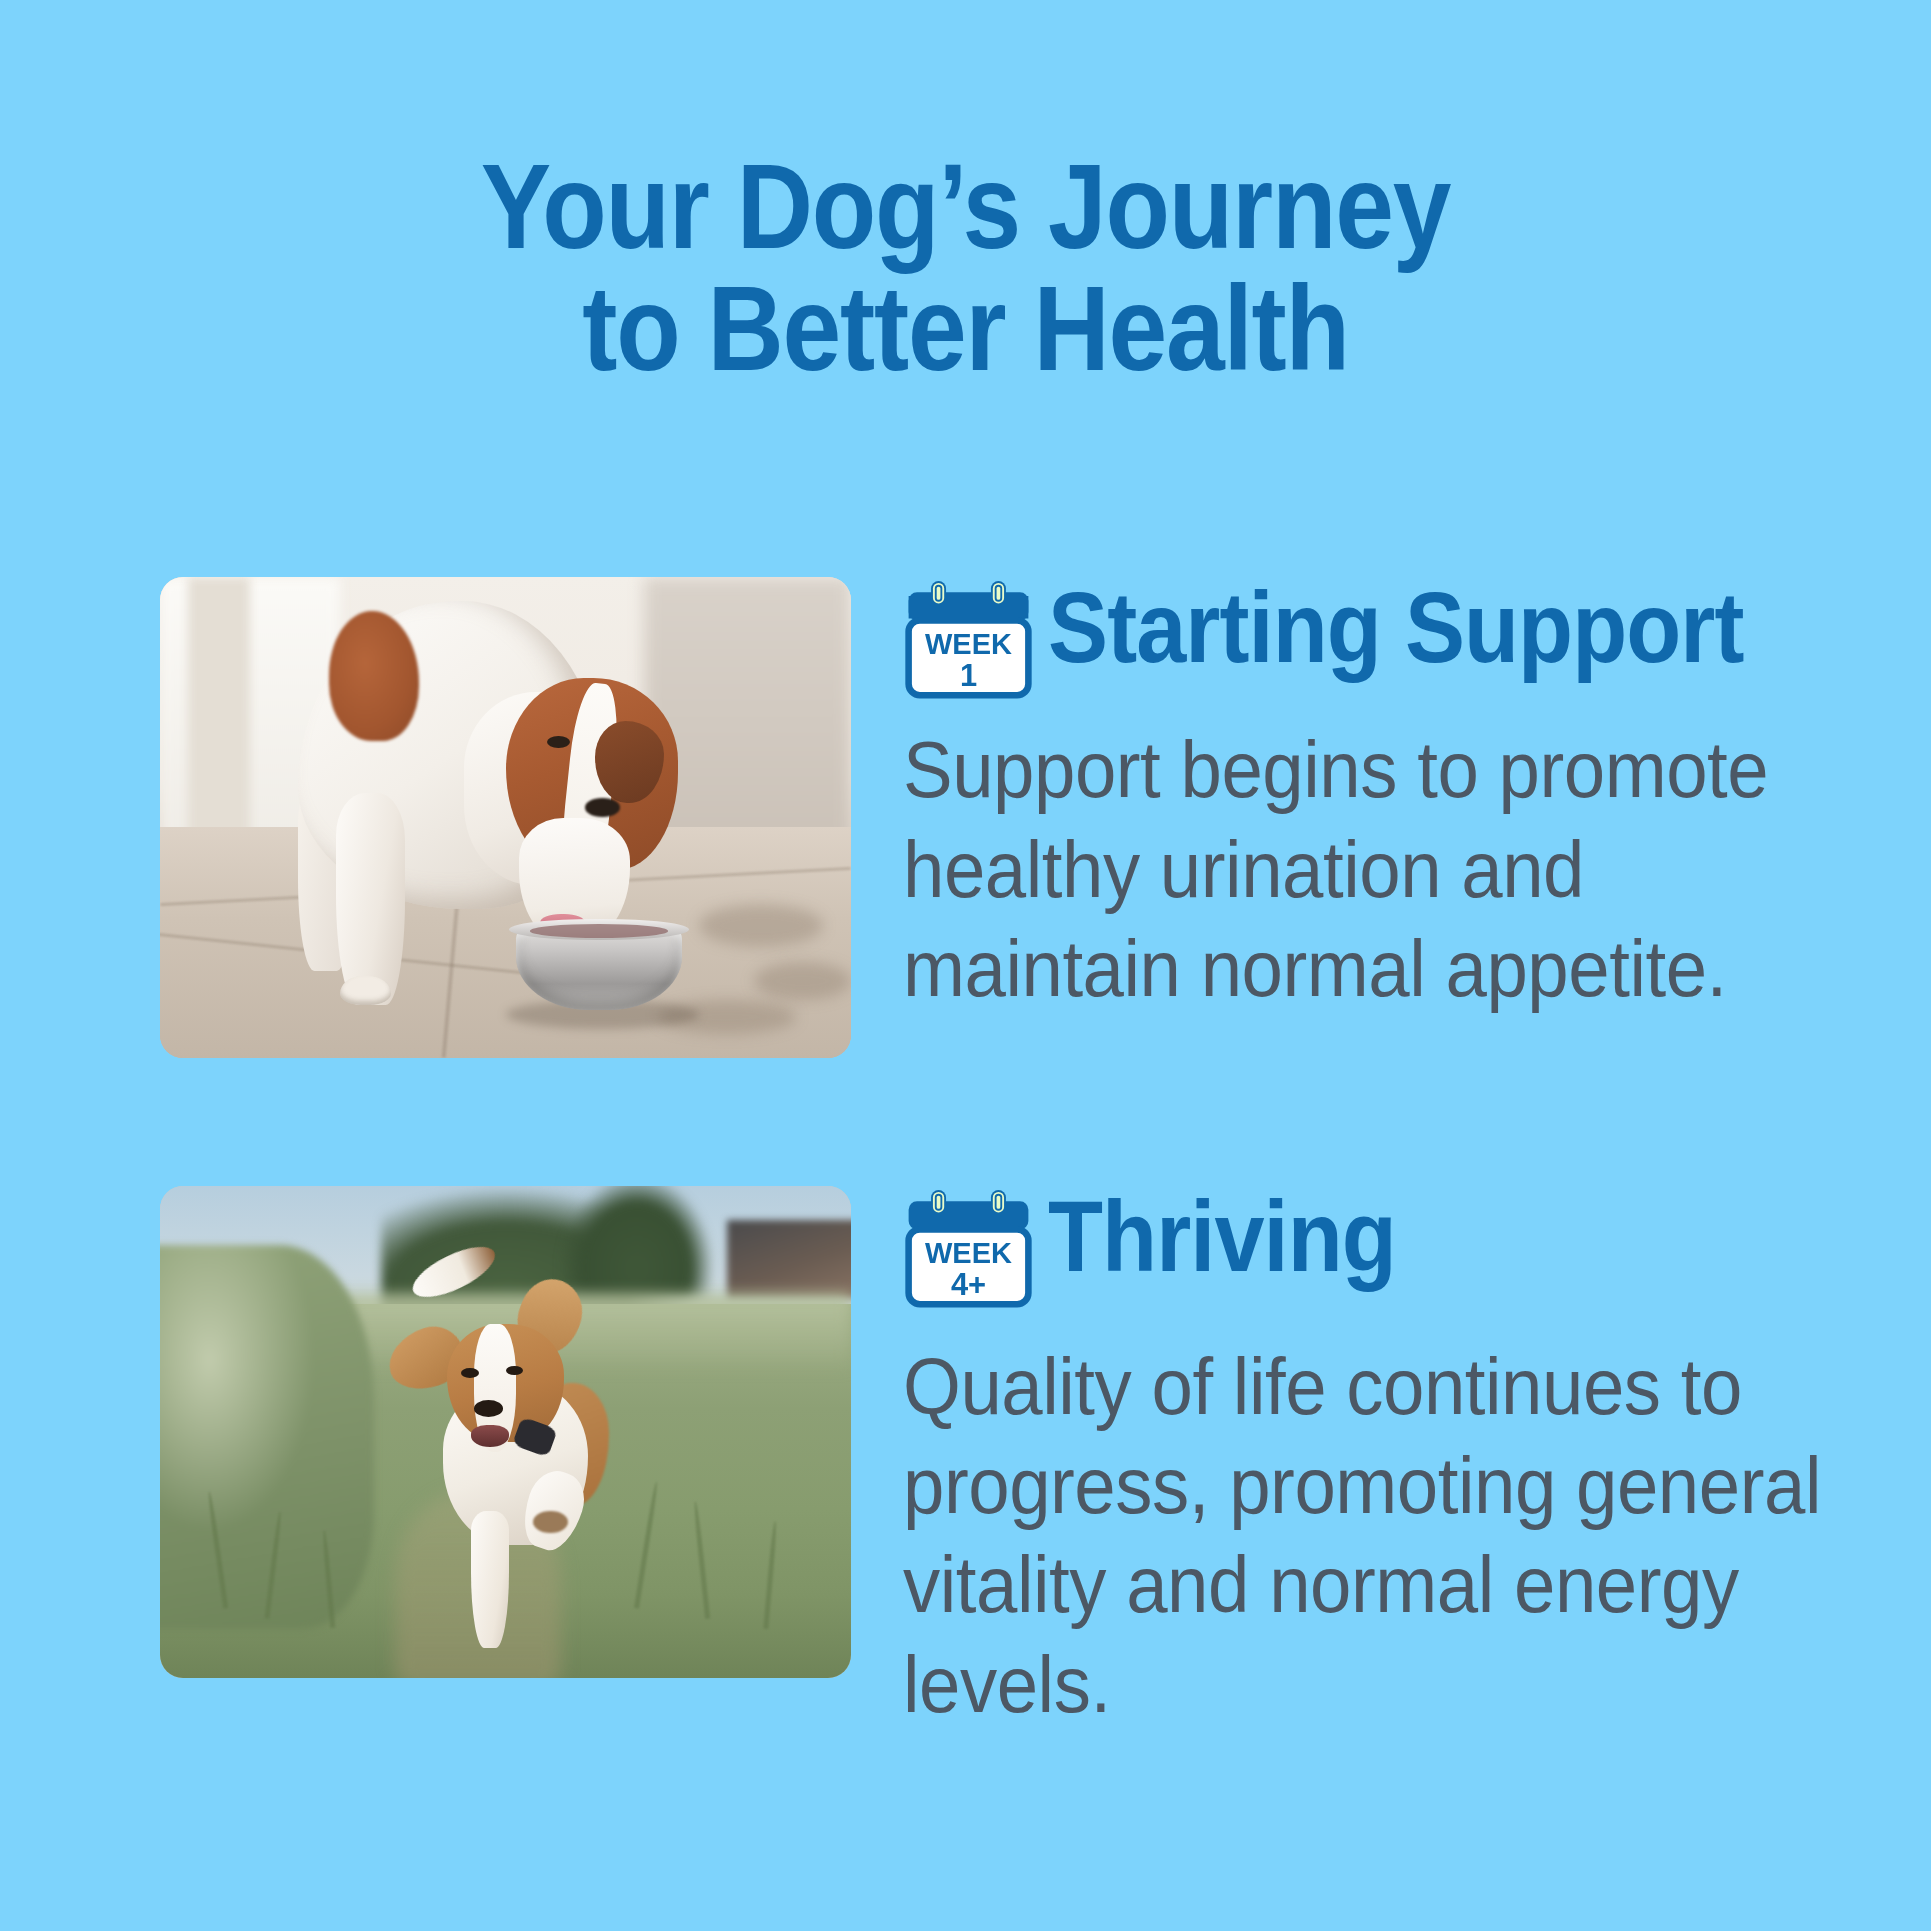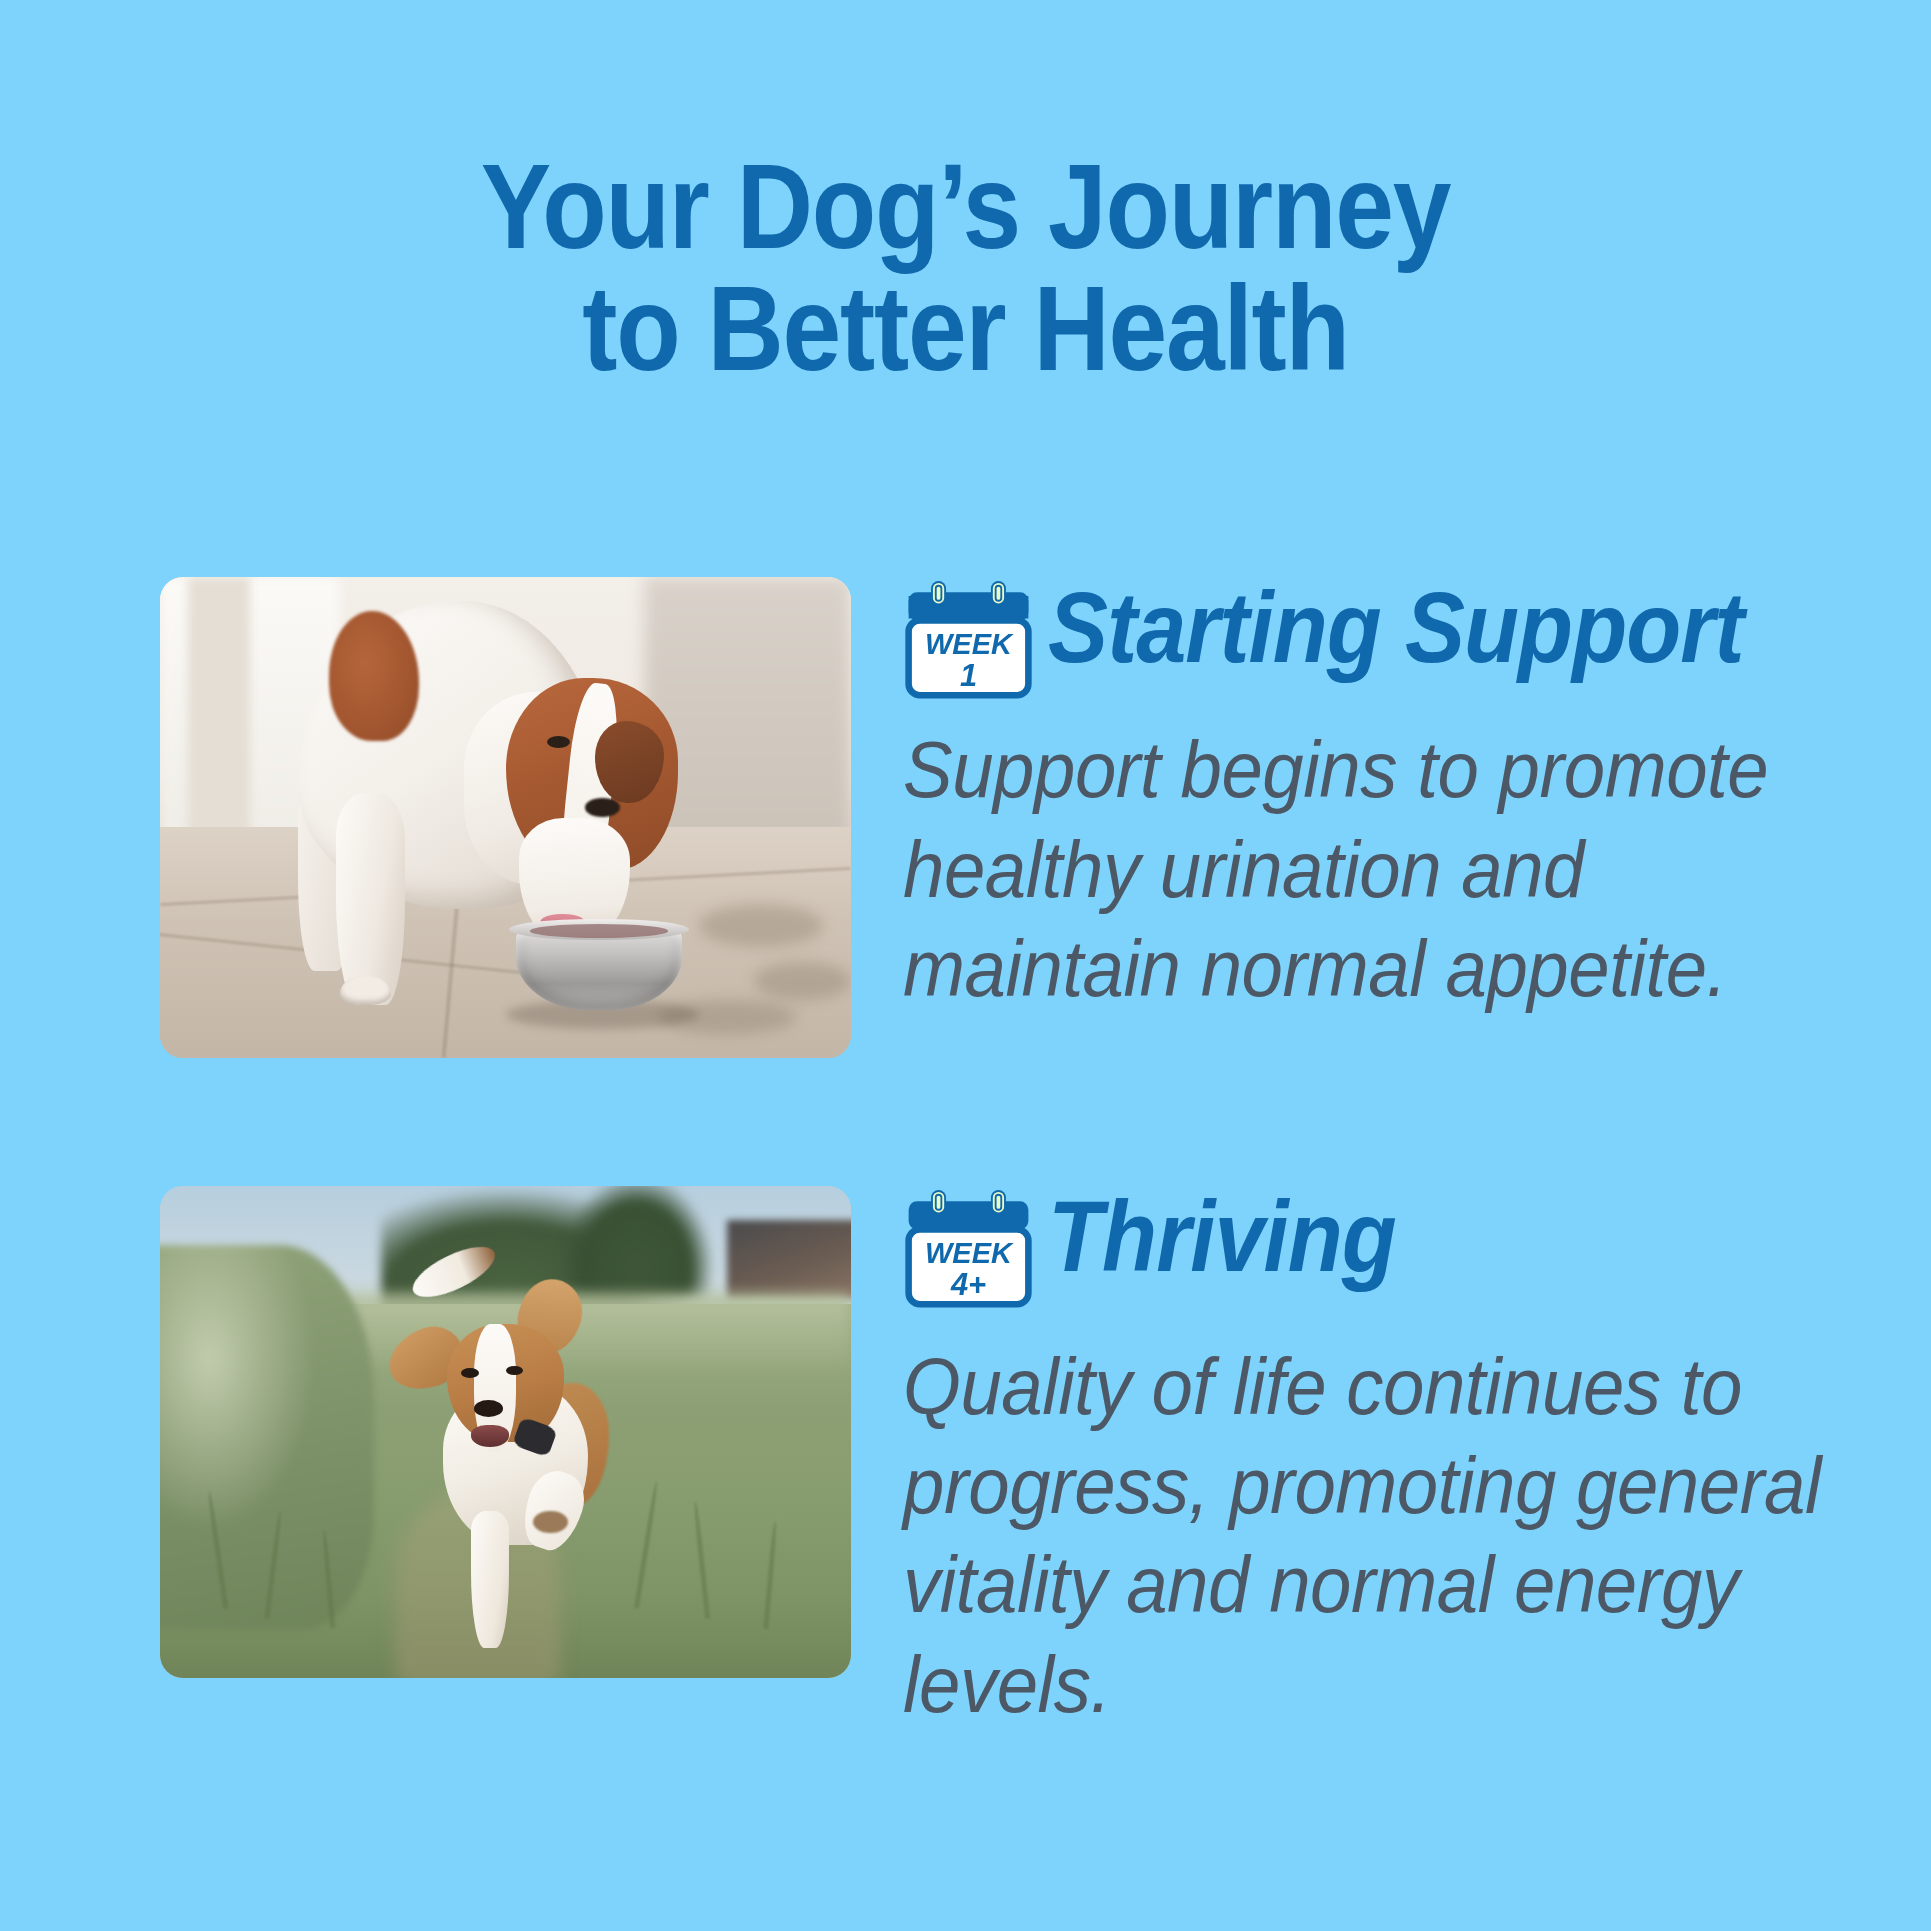--- a/index.html
+++ b/index.html
@@ -42,21 +42,20 @@
     transform-origin: center center;
     white-space: nowrap;
   }
 
   
   .section {
     position: absolute;
     left: 0;
     width: 1931px;
     height: 483px;
-    font-style: italic;
   }
   .section-one { top: 577px; }
   .section-two { top: 1186px; }
 
   .photo {
     position: absolute;
     left: 160px;
     top: 0;
     width: 691px;
     height: 481px;

